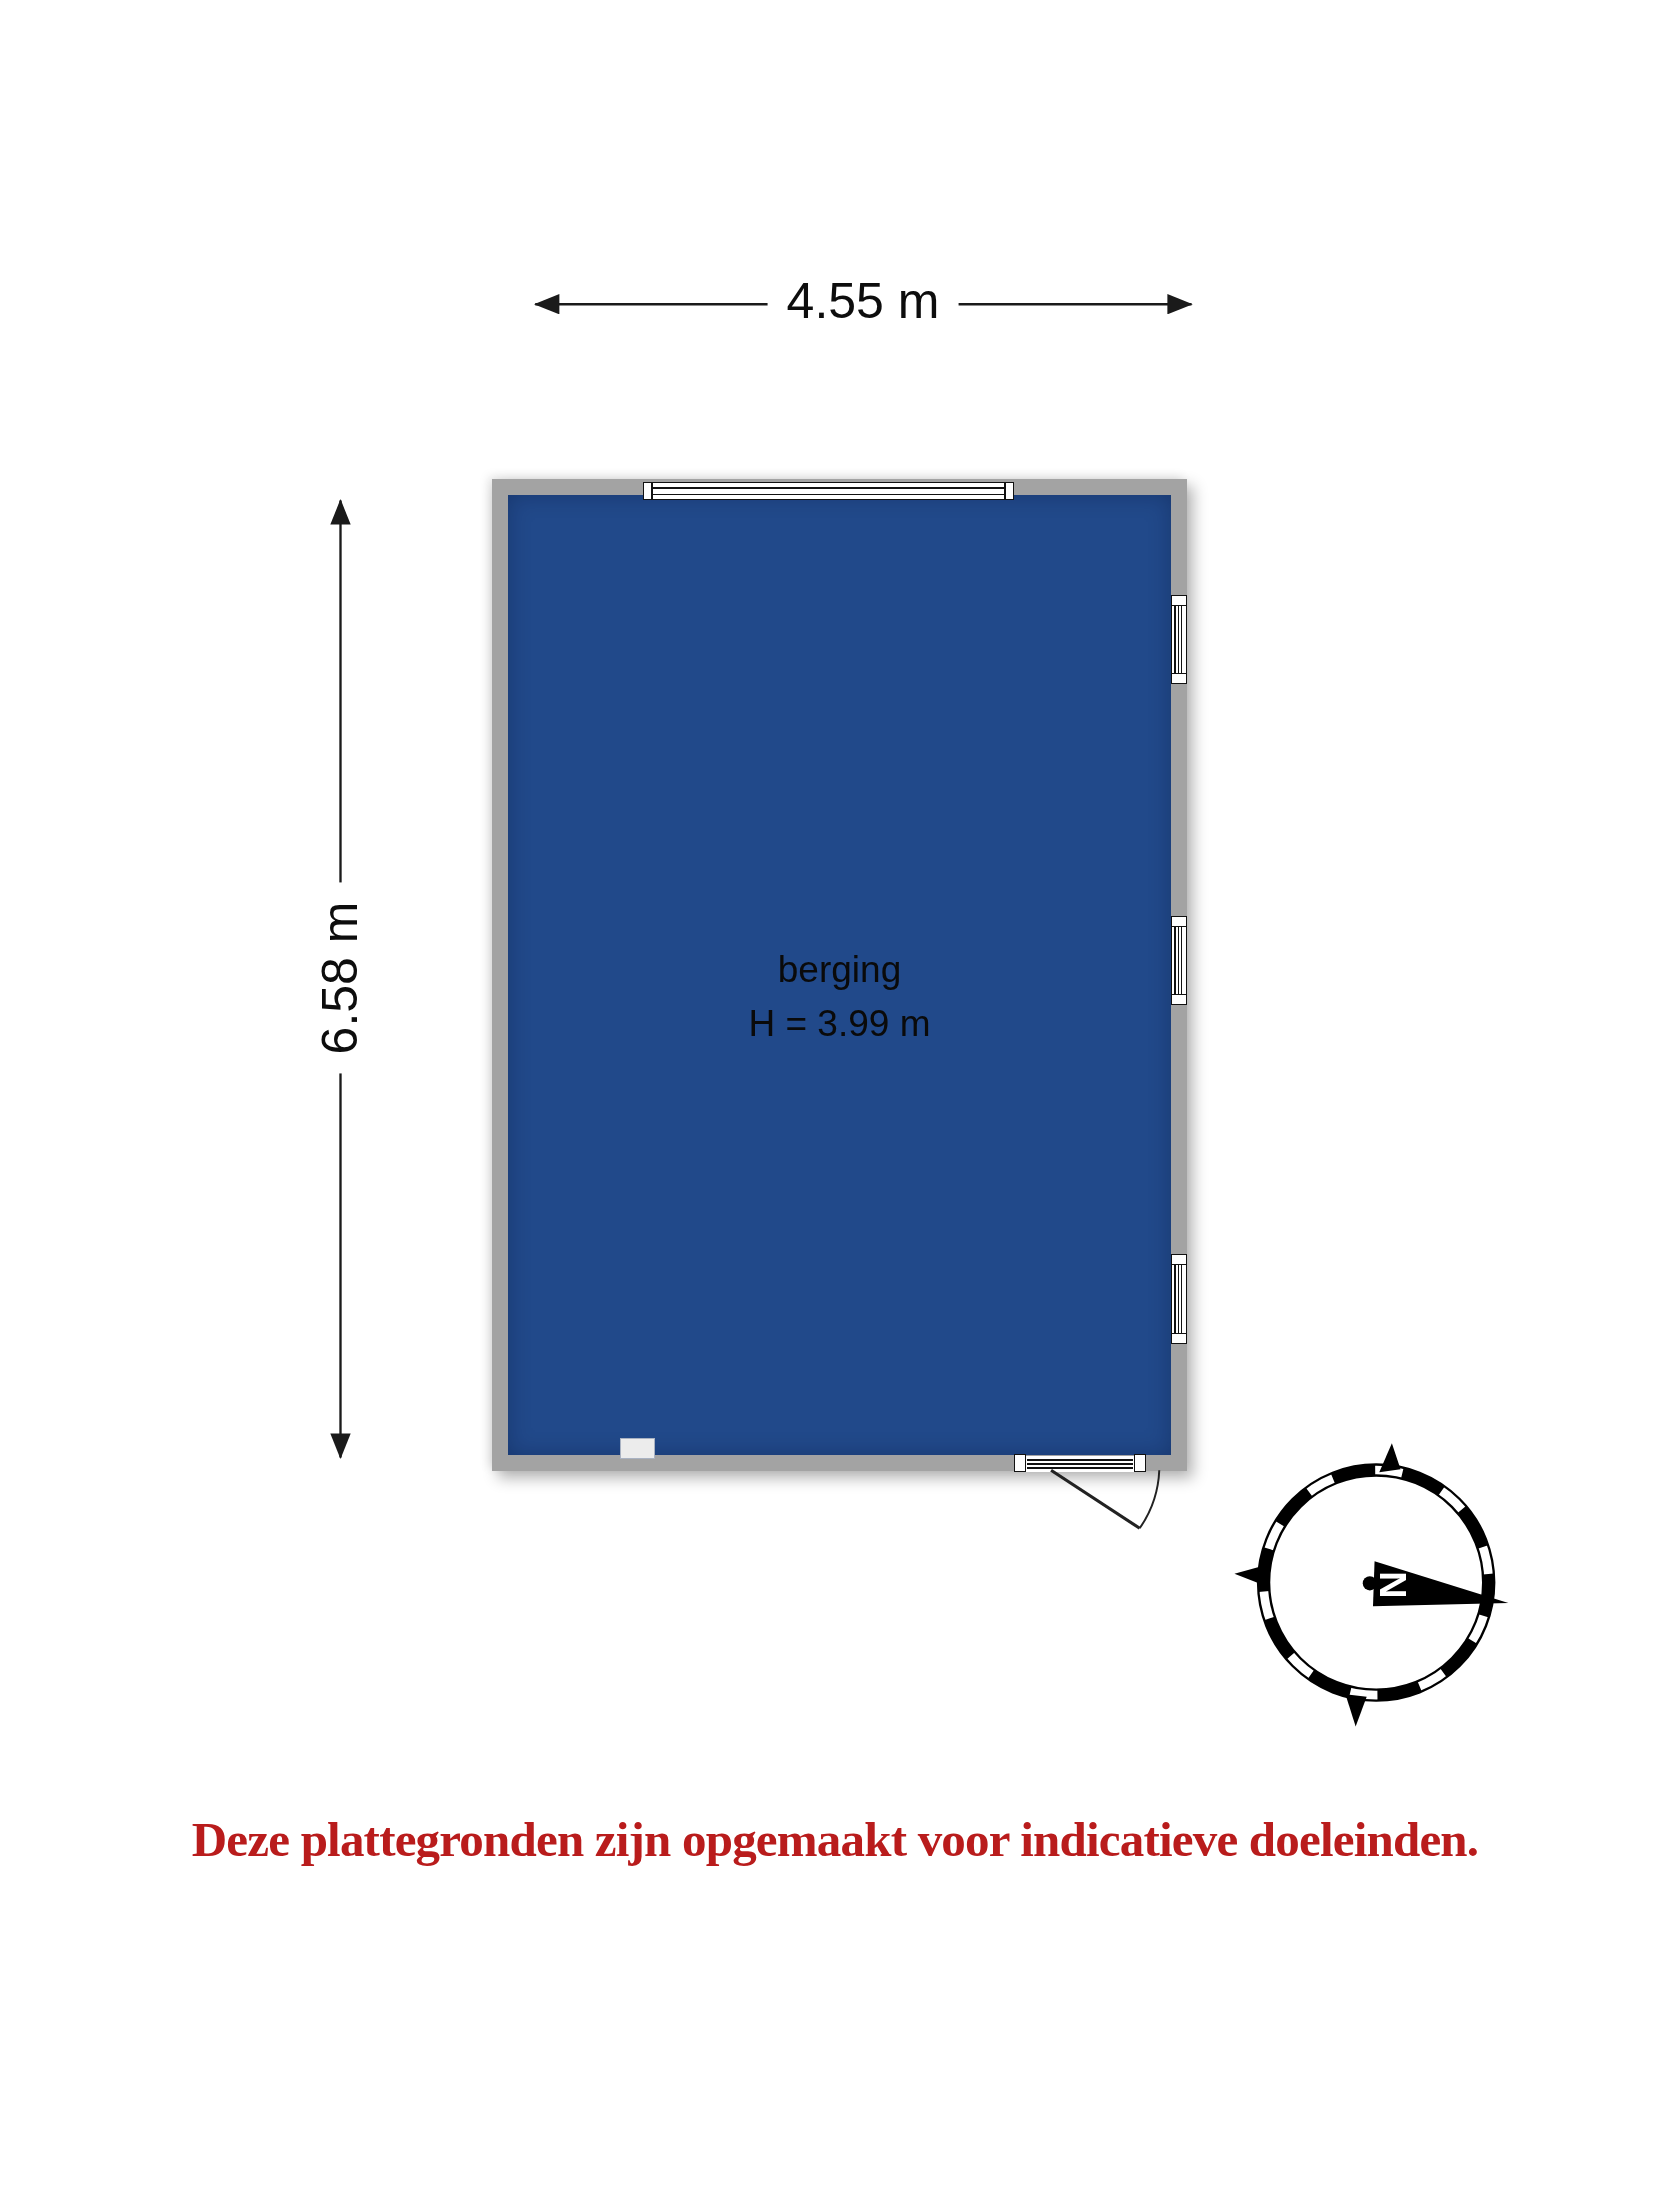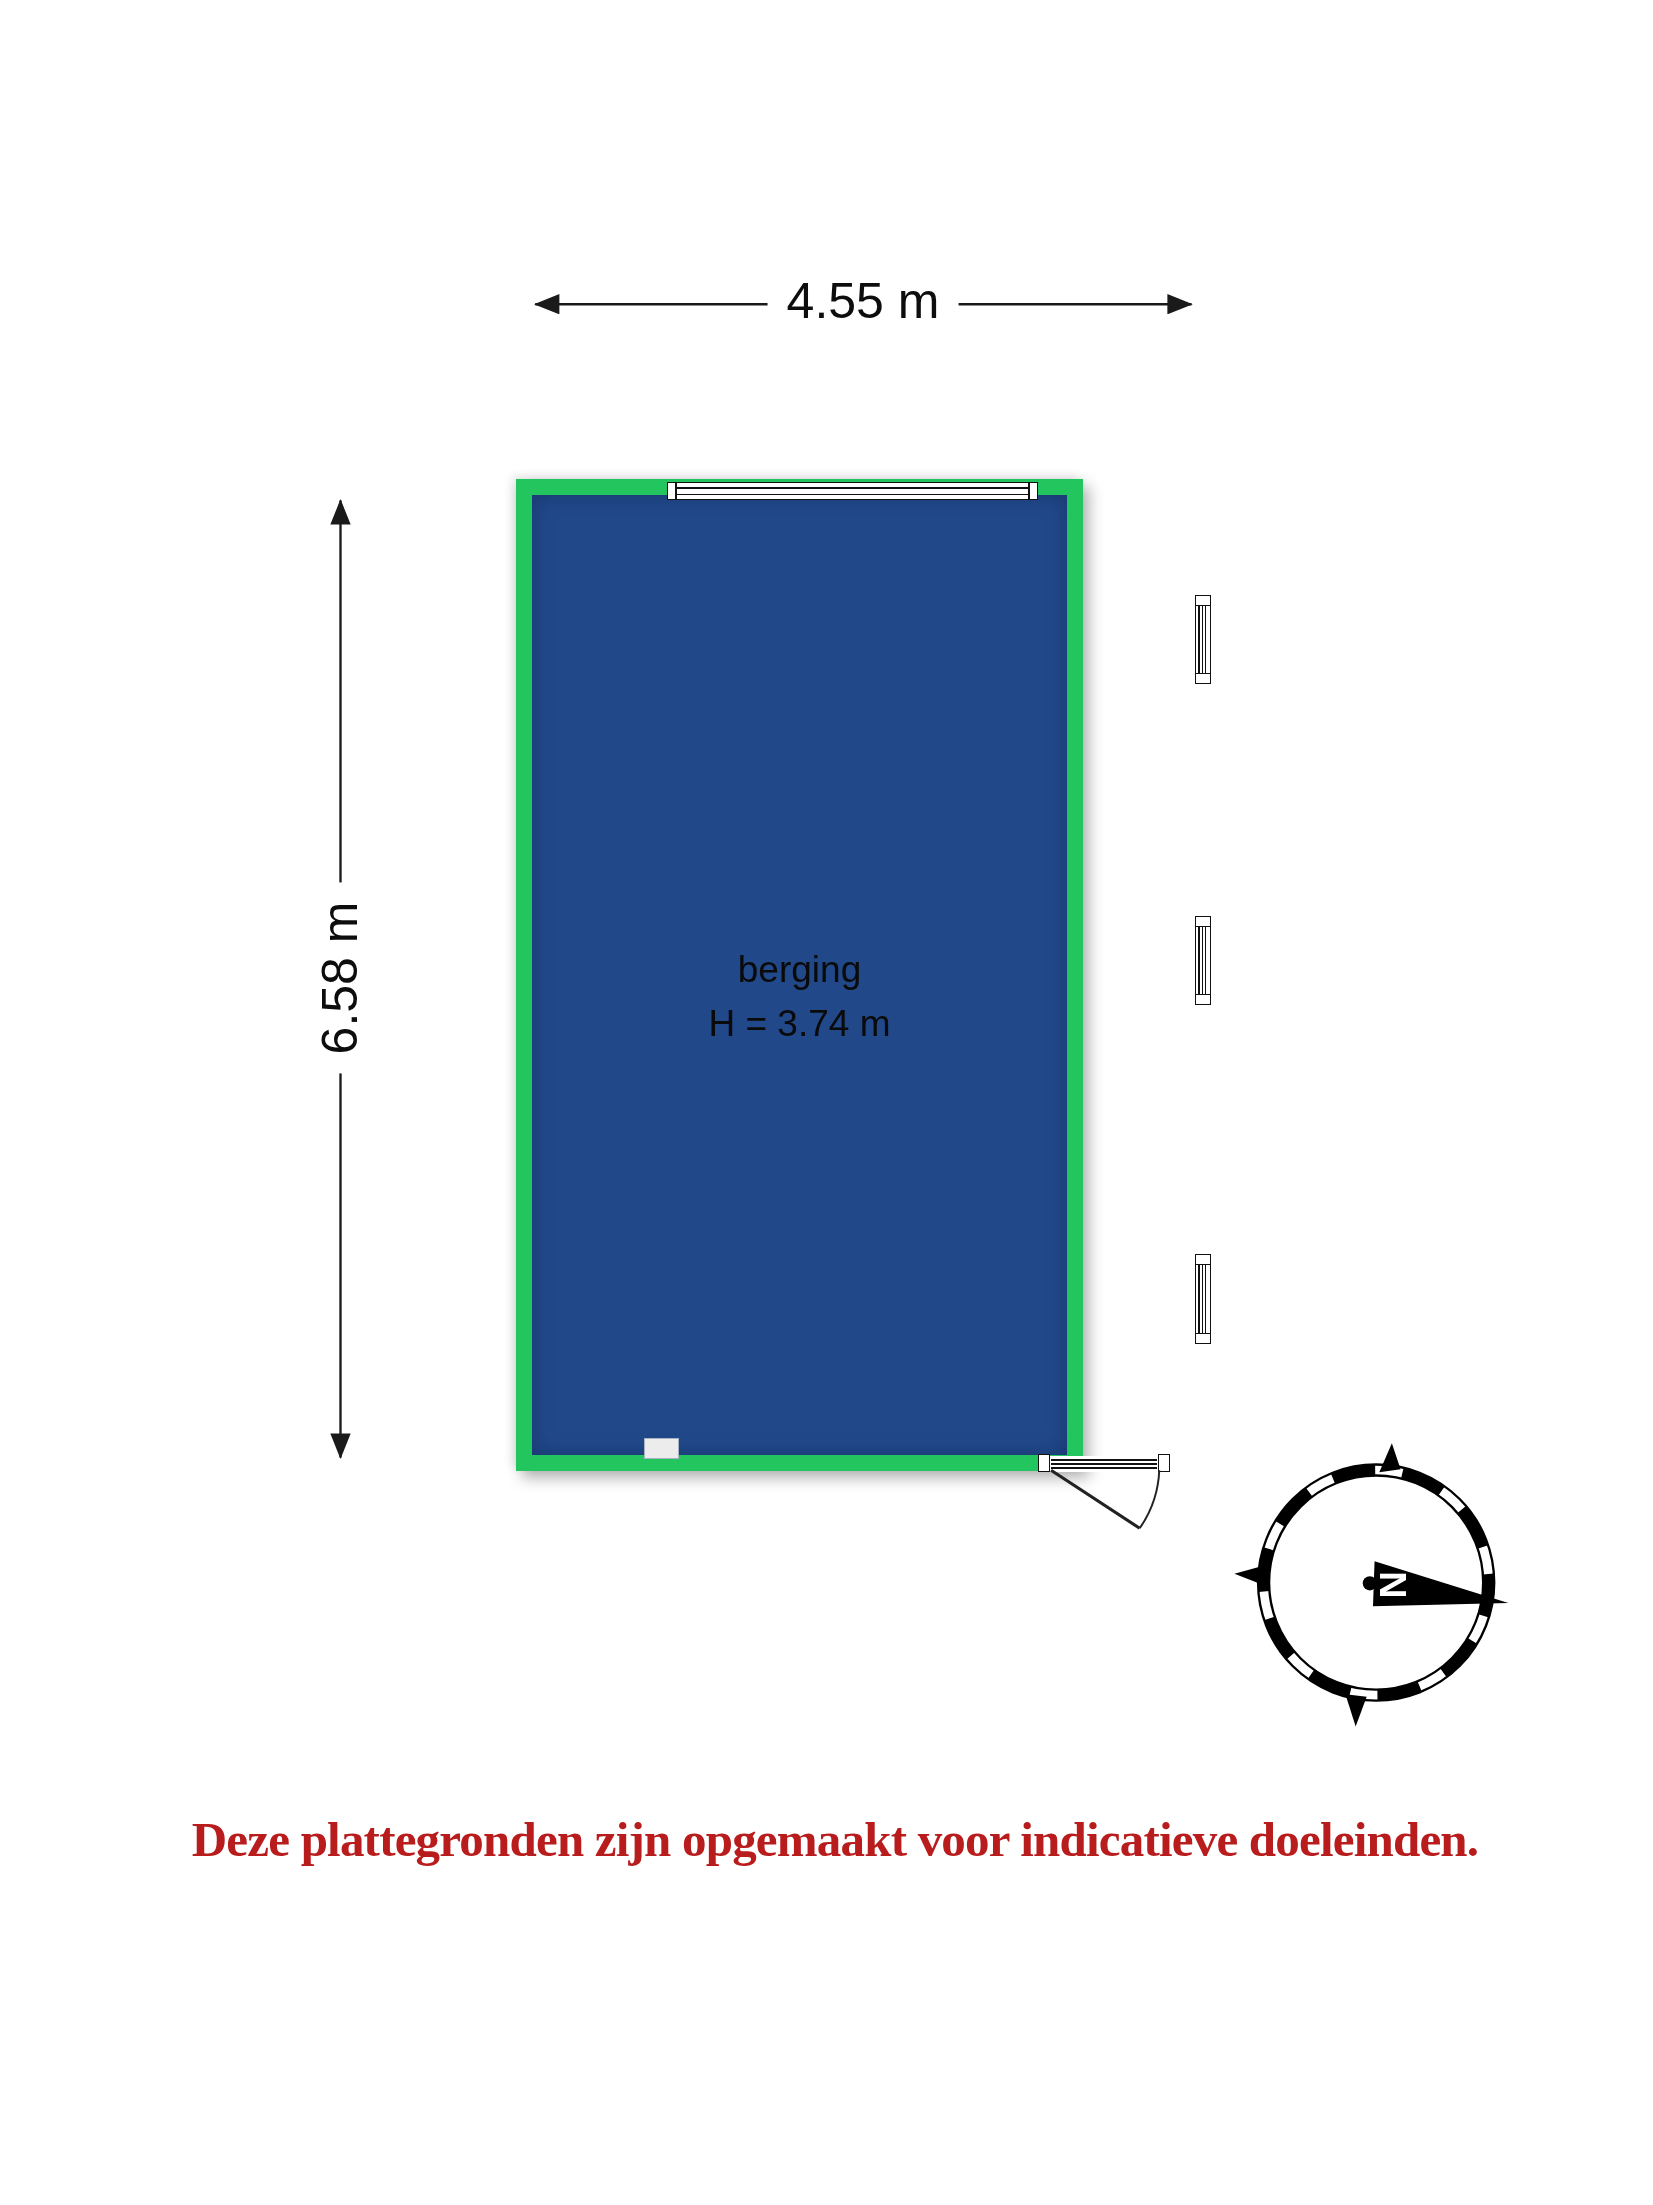--- a/index.html
+++ b/index.html
@@ -12,22 +12,22 @@
   
   .dim-label{
     position:absolute;background:#ffffff;padding:0 19px;
     font-size:50px;color:#0d0d0d;white-space:nowrap;line-height:1.1;
   }
   .dim-label.h{transform:translate(-50%,-54%);}
   .dim-label.v{transform:translate(-50%,-50%) rotate(-90deg);}
 
   
   .floorplan{
-    position:absolute;left:508px;top:479px;width:567px;height:992px;
-    background:#22c55e;
+    position:absolute;left:484px;top:479px;width:695px;height:992px;
+    background:#a3a3a3;
     box-shadow:5.5px 7px 14px rgba(0,0,0,0.30), -3.9px -3.2px 9.5px rgba(0,0,0,0.10);
   }
   .room-fill{
     position:absolute;left:15.8px;top:15.8px;right:15.8px;bottom:15.8px;
     background:#21498a;
     box-shadow:inset 0 0 22px rgba(0,10,40,0.28);
   }
   .room-label{position:absolute;left:0;right:0;top:469px;text-align:center;color:#0a0a0a;}
   .room-label .name{font-size:37px;line-height:44px;}
   .room-label .hgt{font-size:37px;line-height:44px;margin-top:9.5px;}
@@ -127,21 +127,21 @@
       <div class="jamb r"></div>
       <div class="thresh t1"></div>
         <div class="thresh t2"></div>
         <div class="thresh t3"></div>
     </div>
 
     <div class="utility-box"></div>
 
     <div class="room-label">
       <div class="name">berging</div>
-      <div class="hgt">H = 3.74 m</div>
+      <div class="hgt">H = 3.99 m</div>
     </div>
   </div>
 
   <svg style="left:1016px;top:1453px;" width="189" height="98" viewBox="1290 1845 240 125">
     <path d="M 1462 1867 A 139 139 0 0 1 1437 1941" fill="none" stroke="#222" stroke-width="2.5"></path>
     <line x1="1324" y1="1867" x2="1437" y2="1941" stroke="#222" stroke-width="4"></line>
   </svg>
 
   <svg style="left:1217px;top:1429px;" width="307" height="311" viewBox="1545 1815 390 395">
     <circle cx="1737" cy="2010" r="150" fill="none" stroke="#000" stroke-width="3"></circle>

